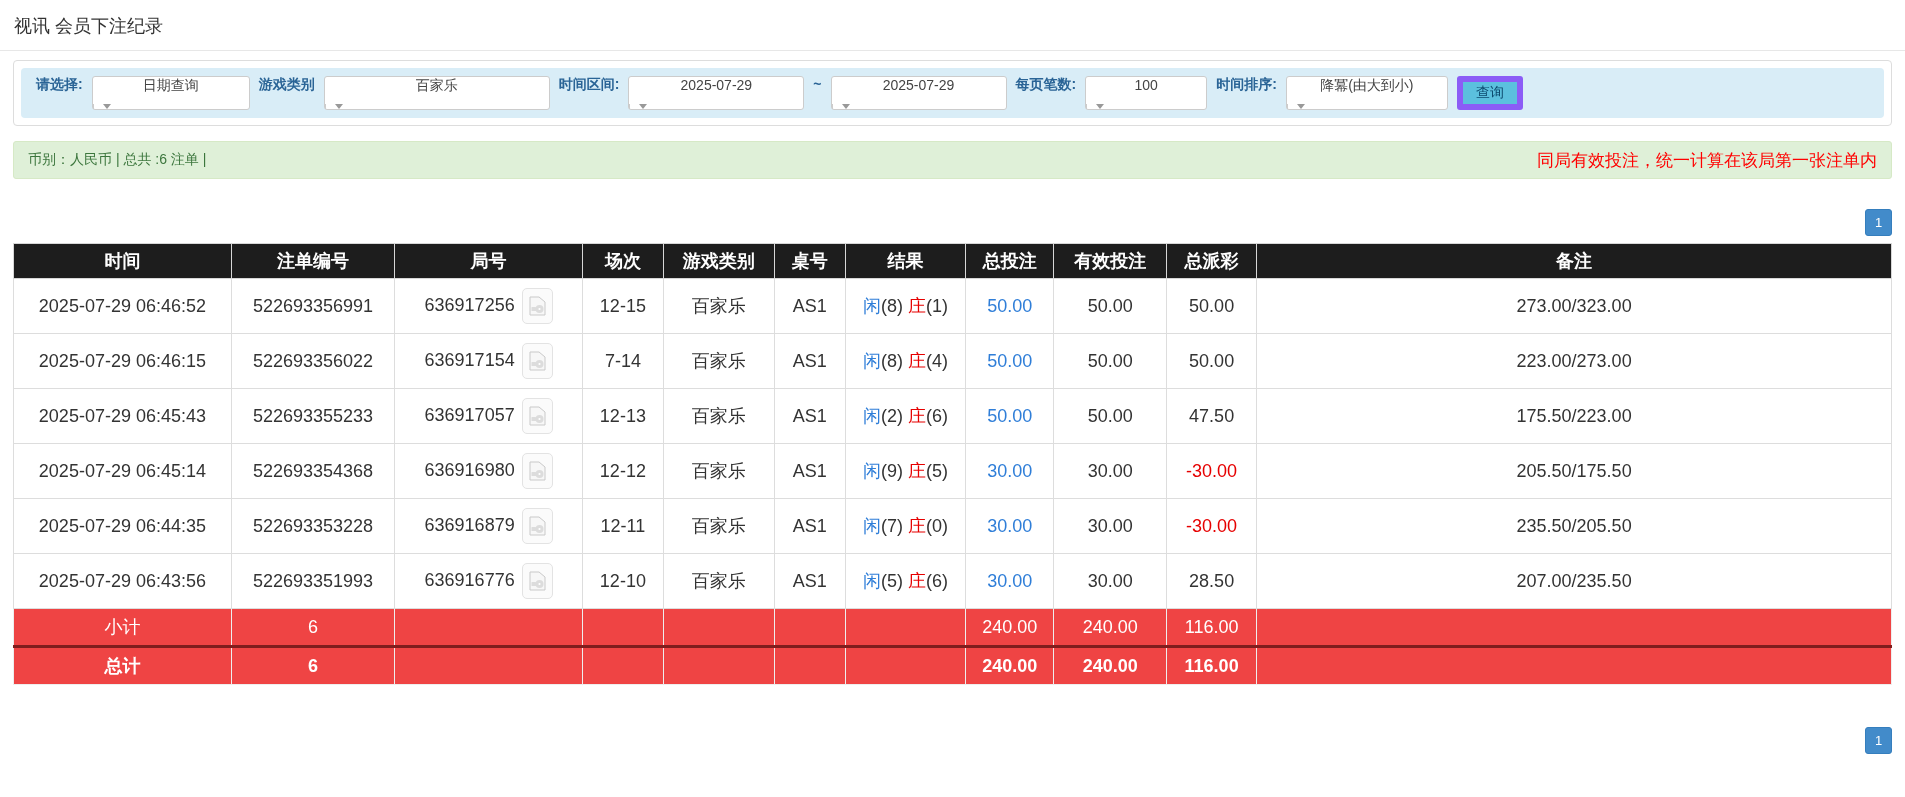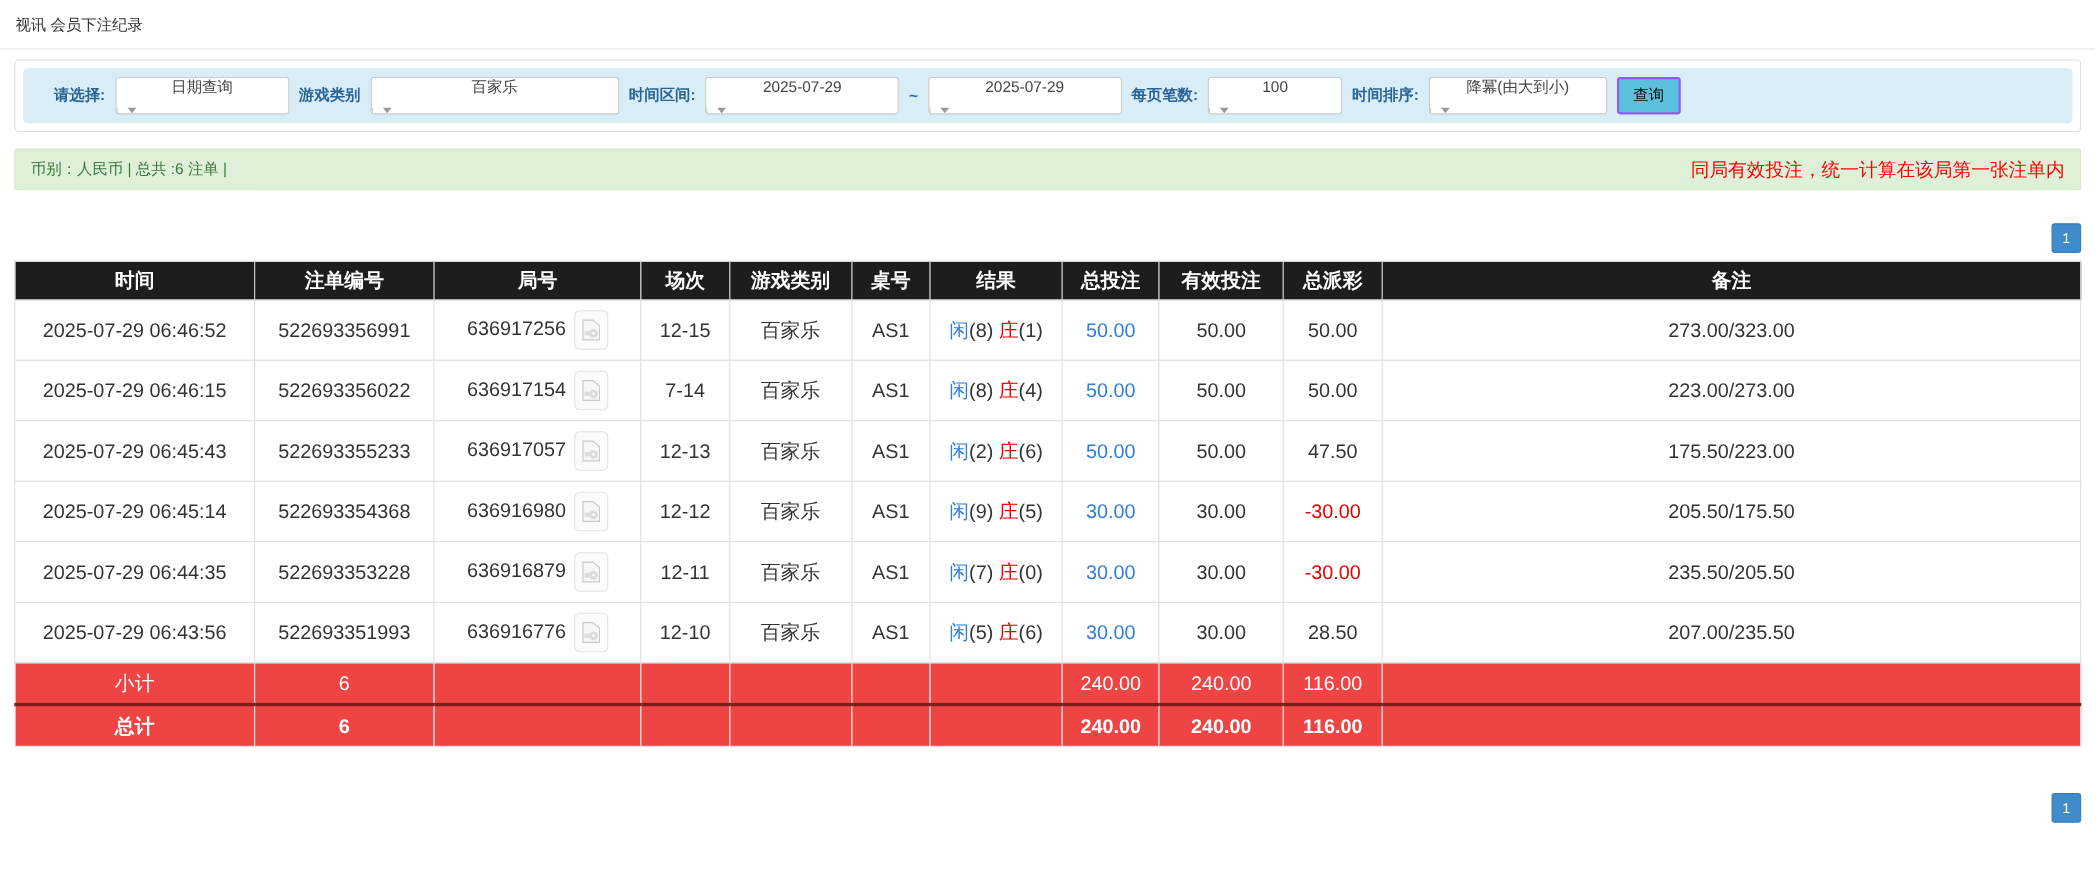--- a/index.html
+++ b/index.html
@@ -1,34 +1,34 @@
 <!DOCTYPE html>
 <html><head>
 <meta charset="utf-8">
 <style>
   * { margin:0; padding:0; box-sizing:border-box; }
   html,body { background:#fff; font-family:"Liberation Sans","DejaVu Sans",sans-serif; color:#333; }
   .page { width:1905px; min-height:797px; background:#fff; }
 
   
   .page-header { padding:14px 14px 12px; border-bottom:1px solid #e7e7e7; }
-  .page-title { font-size:14px; color:#333; }
+  .page-title { font-size:18px; color:#333; }
 
   .content { padding:0 13px; }
 
   
   .panel { border:1px solid #ddd; border-radius:4px; padding:7px; margin-top:9px; margin-bottom:15px; }
-  .filter-bar { background:#d9edf7; border-radius:4px; padding:8px 28px; display:flex; align-items:center; gap:9px; }
+  .filter-bar { background:#d9edf7; border-radius:4px; padding:8px 15px; display:flex; align-items:flex-start; gap:9px; }
   .flabel { color:#2a6496; font-weight:bold; font-size:14px; white-space:nowrap; }
   .combo { background:#fff; border:1px solid #ccc; border-radius:3px; height:34px; display:flex; align-items:center; justify-content:space-between; cursor:pointer;flex-direction:column; }
   .combo-val { padding:0 10px; font-size:14px; color:#444; white-space:nowrap; overflow:hidden; }
   .combo-arrow { width:27px; align-self:stretch; border-left:1px solid #ccc; display:flex; align-items:center; justify-content:center; }
   .caret { width:0; height:0; border-left:4px solid transparent; border-right:4px solid transparent; border-top:5px solid #999; }
   .tilde { color:#2a6496; font-weight:bold; font-size:14px; }
-  .search-btn { background:#5bc0de; border:2px solid #8b5cf6; color:#000000; font-size:14px; border-radius:3px; height:34px; padding:0 13px; cursor:pointer; font-family:inherit; }
+  .search-btn { background:#5bc0de; border:6px solid #8b5cf6; color:#0c4a6e; font-size:14px; border-radius:3px; height:34px; padding:0 13px; cursor:pointer; font-family:inherit; }
 
   
   .summary-bar { background:#dff0d8; border:1px solid #d6e9c6; border-radius:3px; height:38px; display:flex; align-items:center; justify-content:space-between; padding:0 14px; margin-bottom:30px; }
   .summary-left { color:#3c763d; font-size:14px; }
   .summary-right { color:#ff0000; font-size:17px;margin-left:36px; }
 
   
   .pager { display:flex; justify-content:flex-end; }
   .pager.top { margin-bottom:7px; }
   .pager.bottom { margin-top:42px; padding-bottom:20px; }

